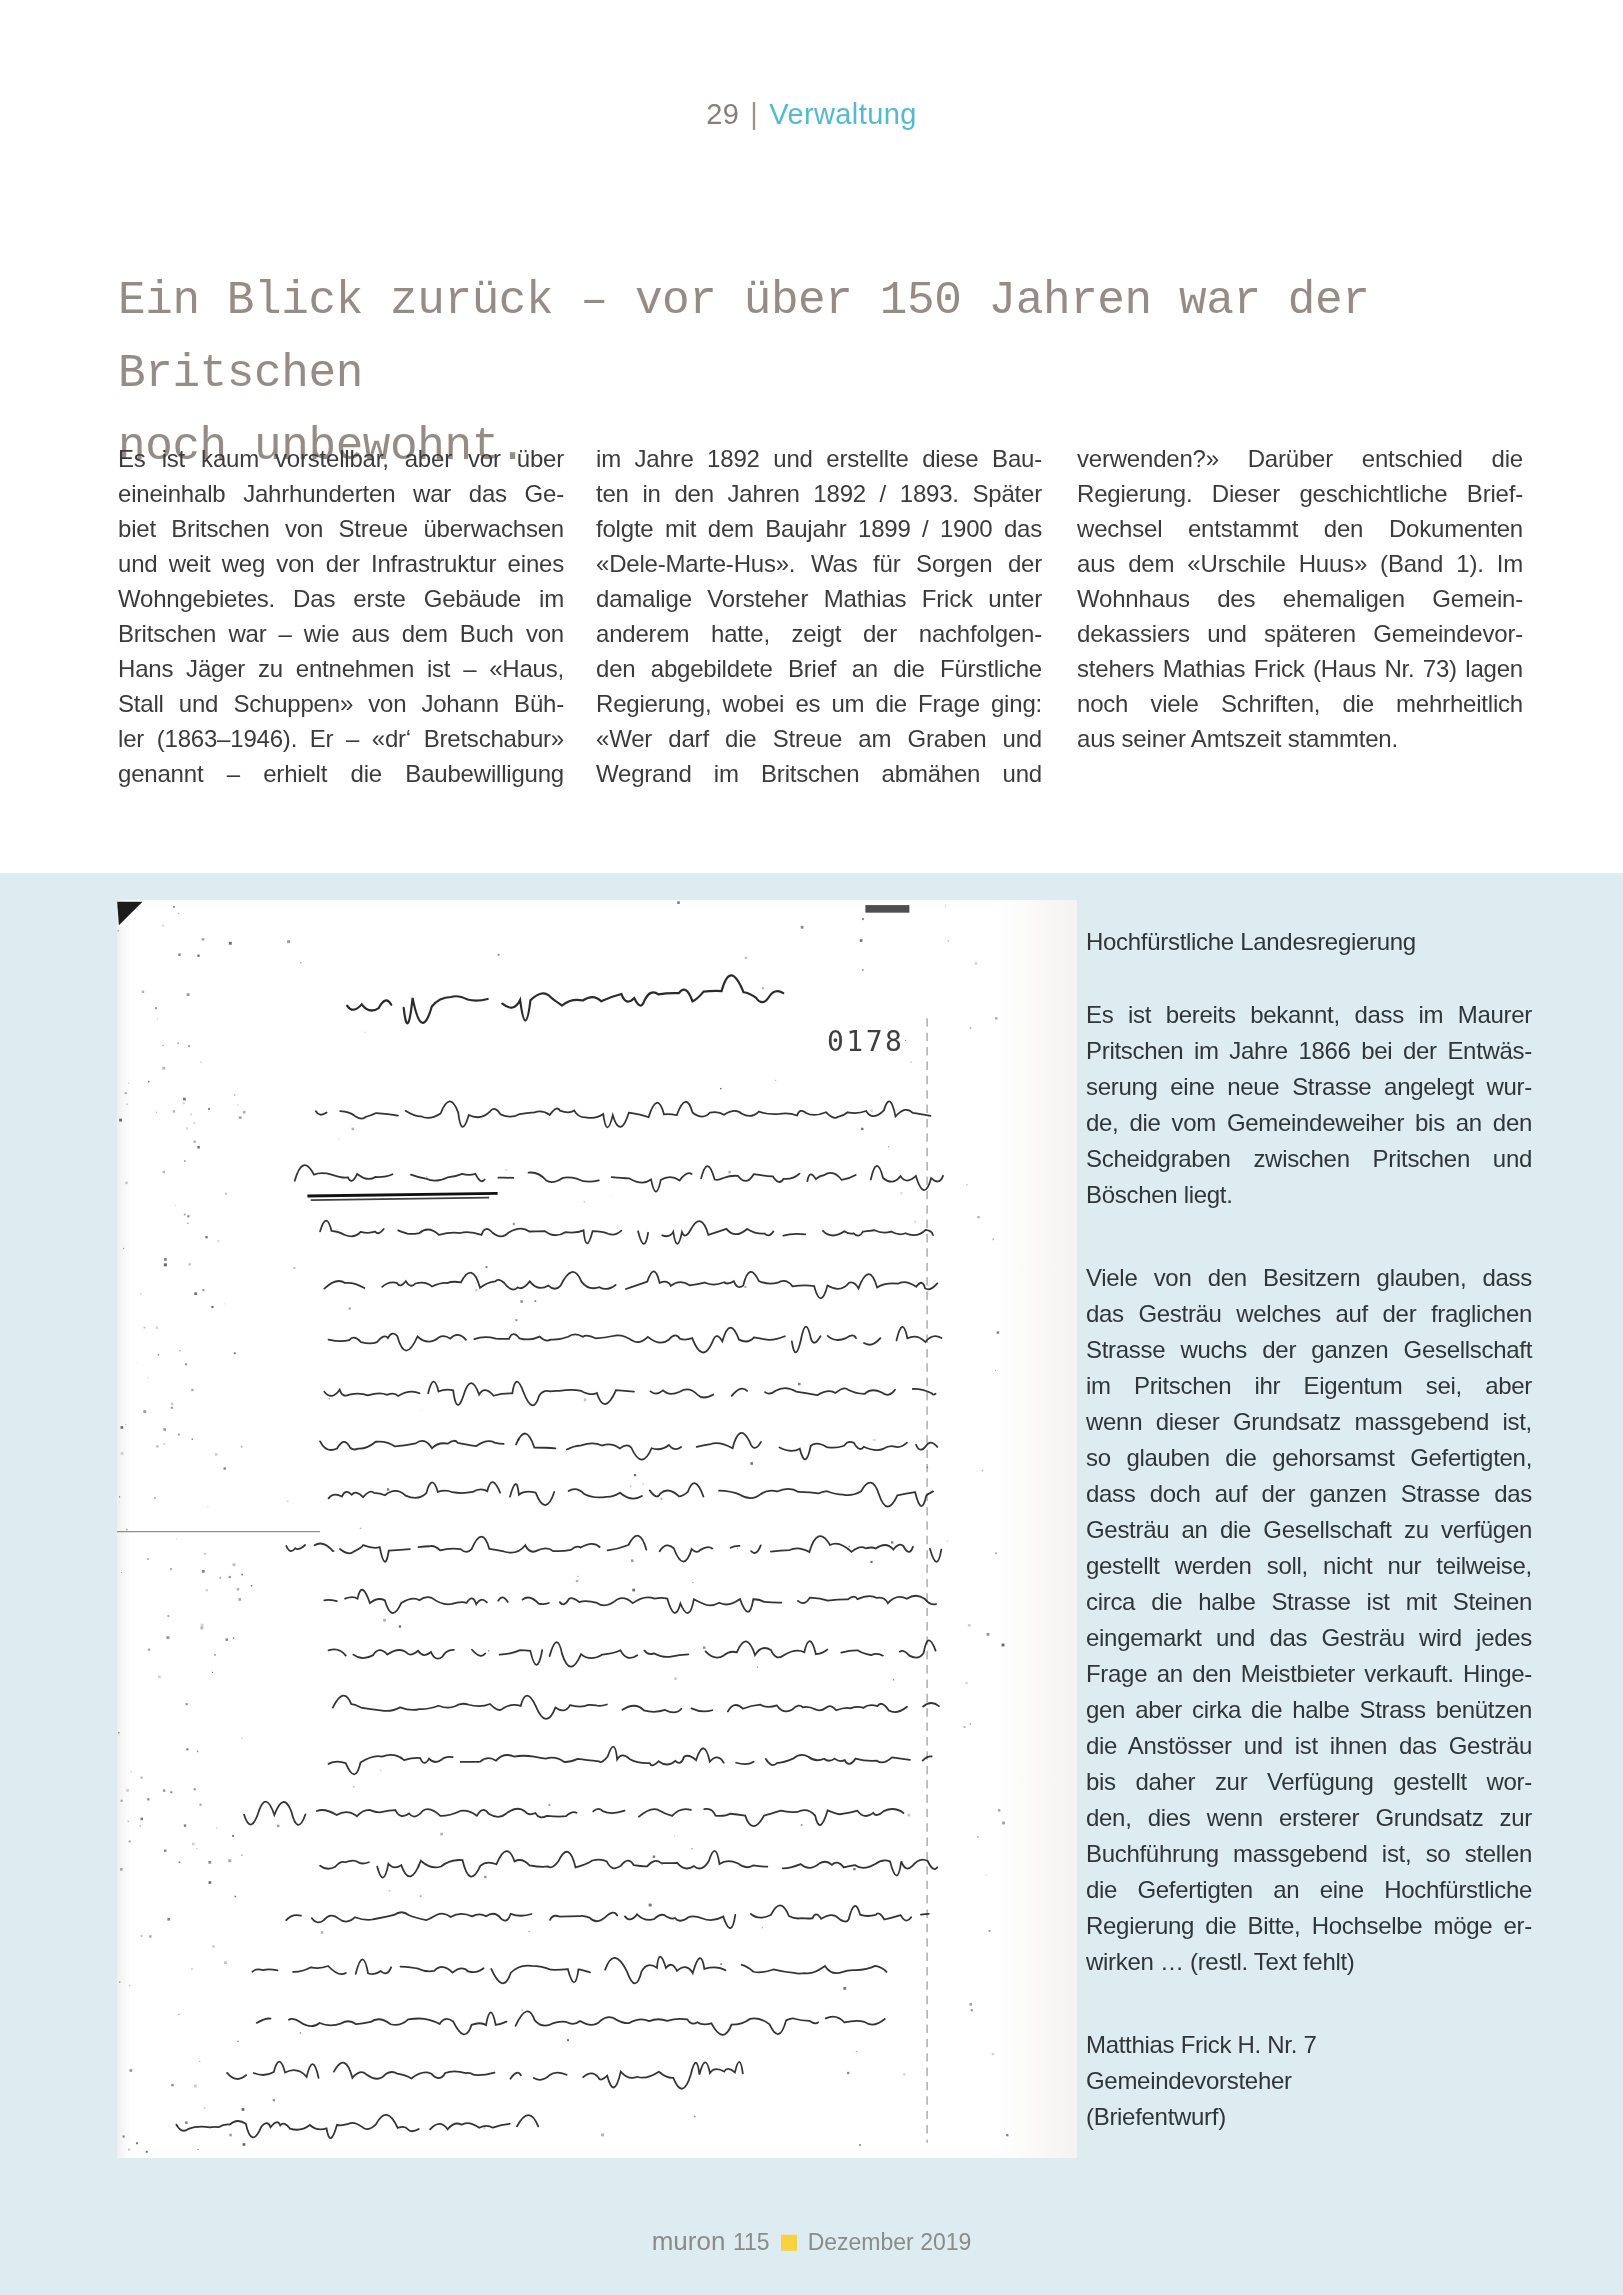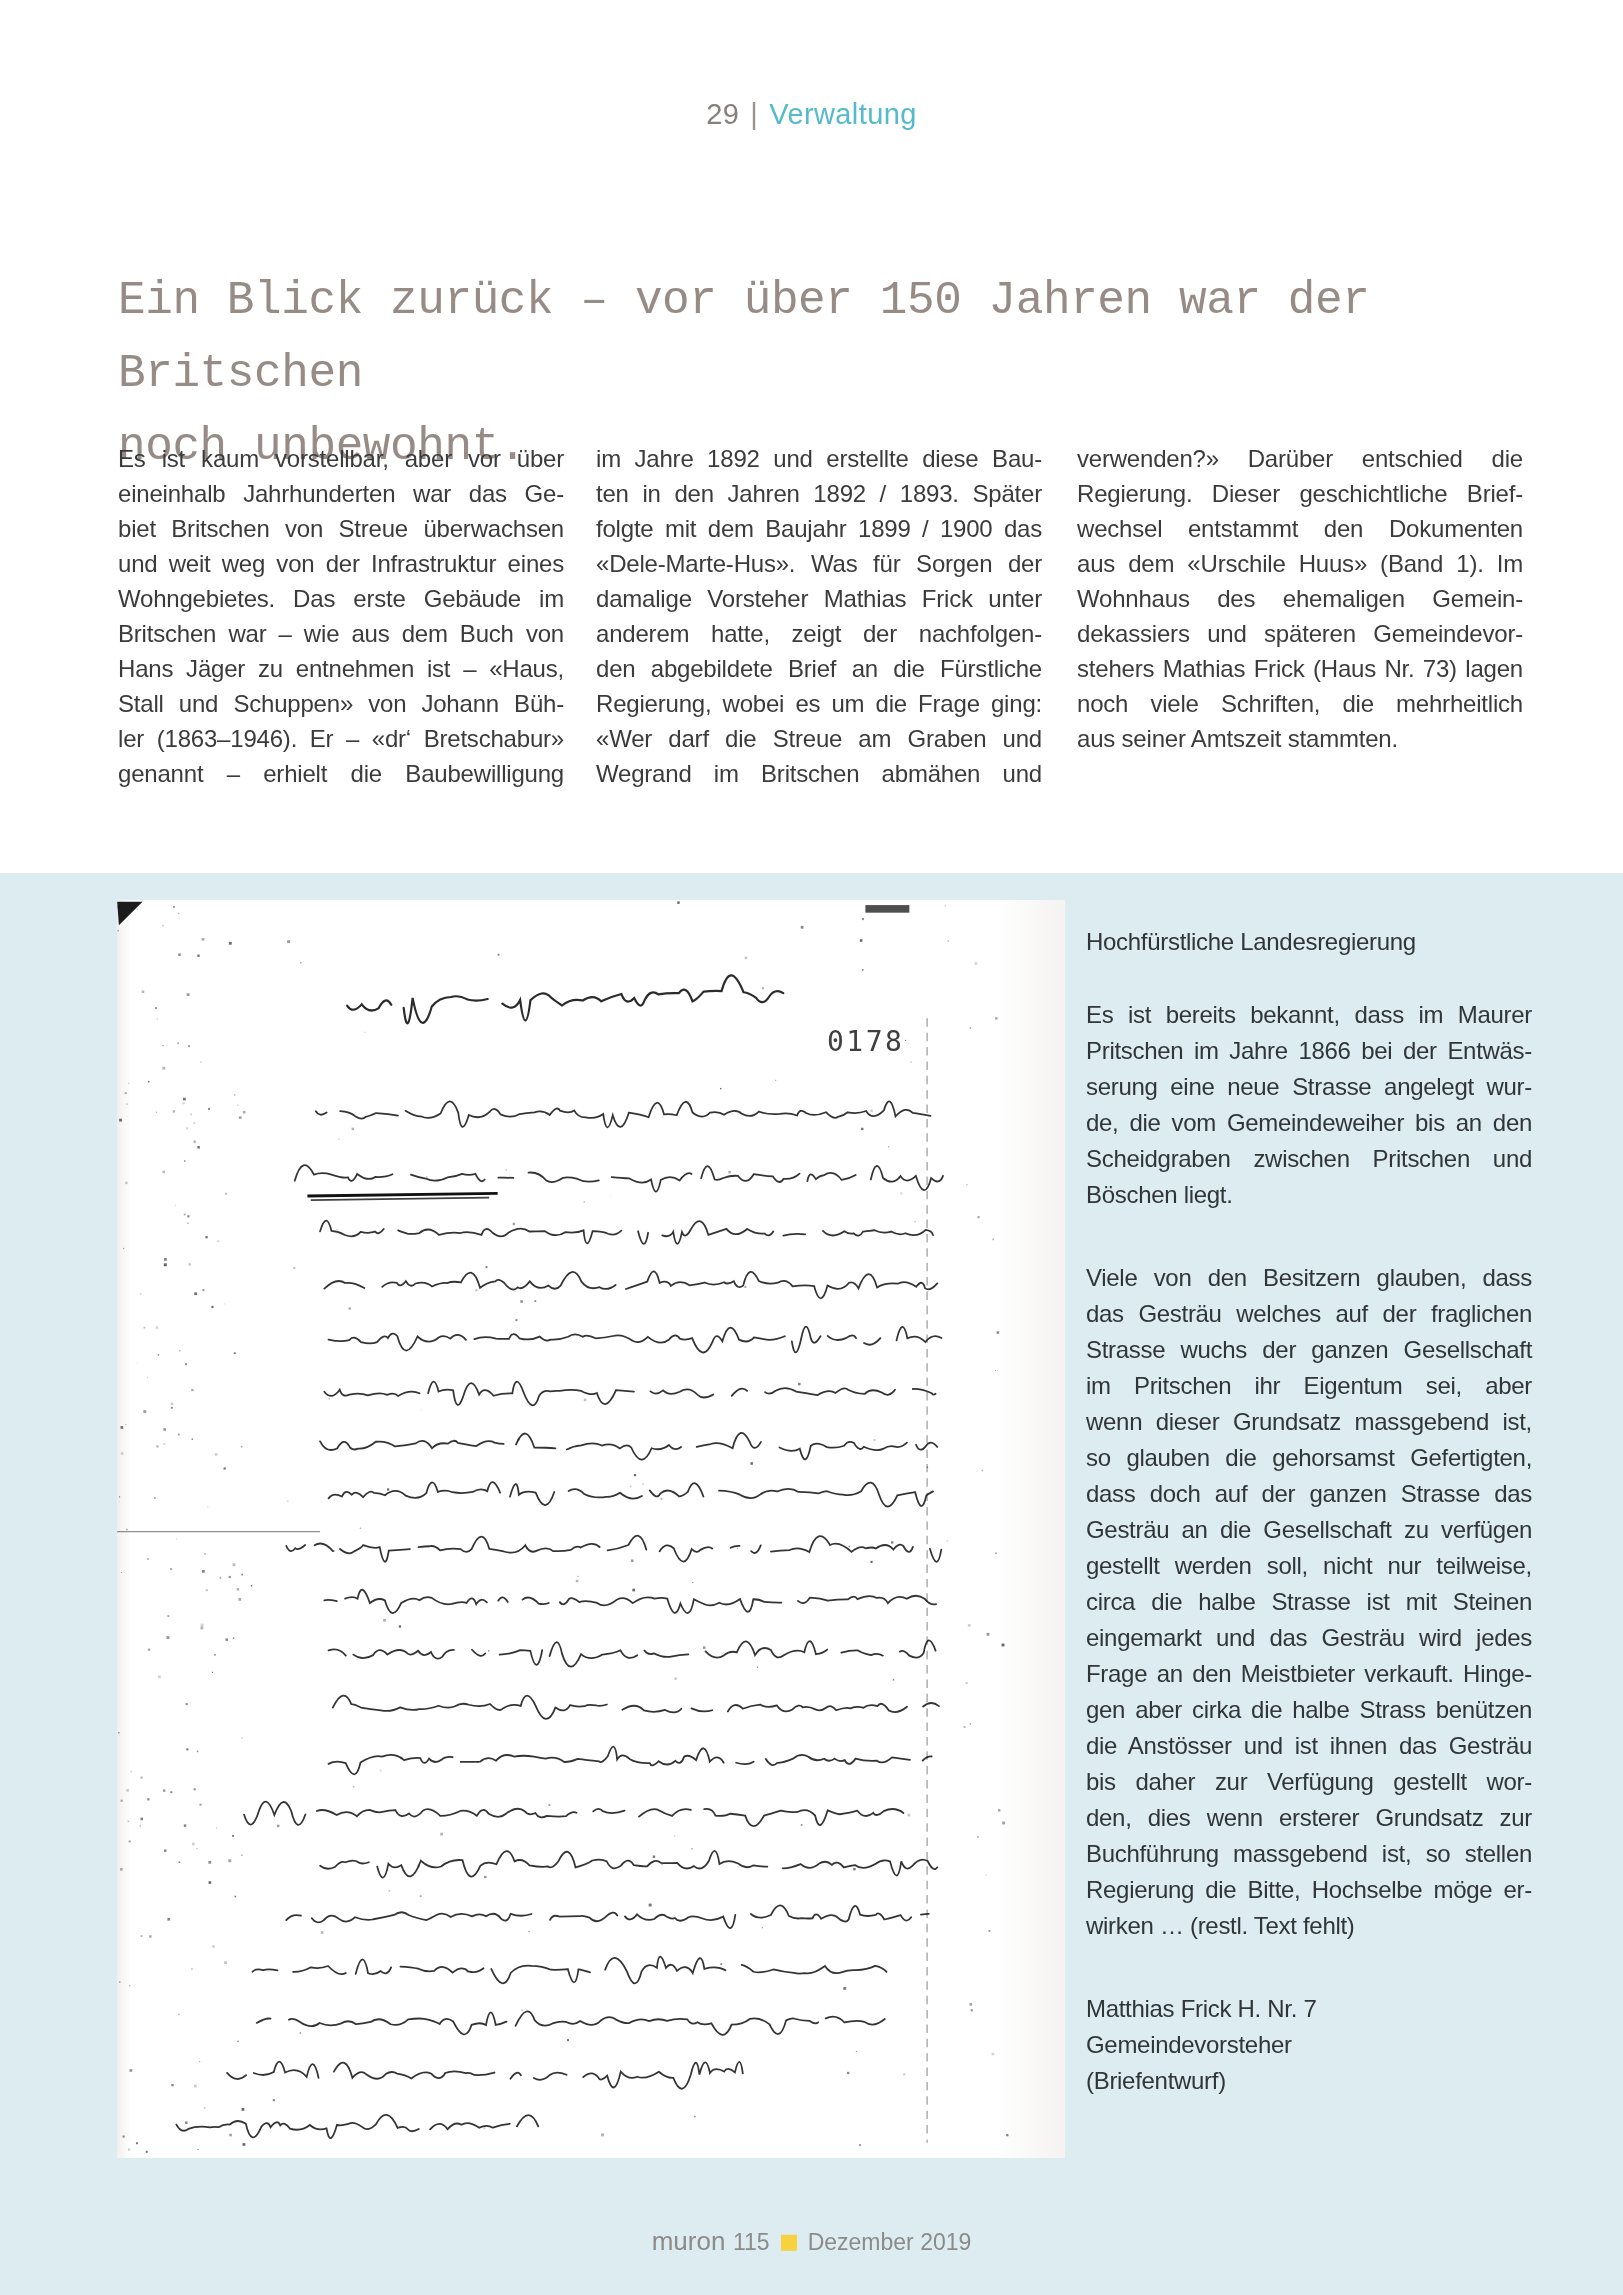--- a/index.html
+++ b/index.html
@@ -16,21 +16,21 @@
   .hdr .sec{color:var(--teal);}
   .title{position:absolute;left:118px;top:265px;width:1429px;font-size:46px;line-height:73px;
          color:var(--title-taupe);letter-spacing:-0.4px;font-family:Liberation Mono, monospace;}
   .col{position:absolute;top:441px;width:446px;font-size:24px;line-height:35px;letter-spacing:-0.2px;}
   .col-1{left:118px;} .col-2{left:596px;} .col-3{left:1077px;}
   .jl{text-align:justify;text-align-last:justify;white-space:normal;}
   .jl.jl-end{text-align-last:left;}
   .pl{text-align:left;}
   .band{position:absolute;left:0;top:873px;width:1623px;height:1422px;background:var(--band-blue);}
   .letter{position:absolute;left:117px;top:900px;width:948px;height:1258px;
-          background:linear-gradient(90deg,#f1f0ee 0px,#ffffff 13.5px,#ffffff 879px,#f4f3f1 100%);}
+          background:linear-gradient(90deg,#f1f0ee 0px,#ffffff 13.5px,#ffffff 879px,#f4f3f1 100%);padding-left:12px;}
   .letter svg{position:absolute;left:0;top:0;}
   .stamp{position:absolute;left:710px;top:125px;font-family:"DejaVu Sans Mono",monospace;
          font-size:28px;letter-spacing:2.5px;color:#3f3f3f;}
   .sidebar{position:absolute;left:1075px;top:924px;width:446px;font-size:24px;line-height:36px;
            letter-spacing:-0.3px;color:#313537;margin-left:11px;}
   .sb-h{margin-bottom:37px;}
   .sb-p{margin-bottom:47px;}
   .footer{position:absolute;left:0;top:2226px;width:100%;text-align:center;color:var(--footer-gray);font-size:23px;}
   .footer .mag{font-size:26px;margin-right:7.6px;}
   .footer .sq{display:inline-block;width:16px;height:16px;background:var(--accent-yellow);
@@ -447,20 +447,21 @@
           <div class="jl">Gesträu an die Gesellschaft zu verfügen</div>
           <div class="jl">gestellt werden soll, nicht nur teilweise,</div>
           <div class="jl">circa die halbe Strasse ist mit Steinen</div>
           <div class="jl">eingemarkt und das Gesträu wird jedes</div>
           <div class="jl">Frage an den Meistbieter verkauft. Hinge-</div>
           <div class="jl">gen aber cirka die halbe Strass benützen</div>
           <div class="jl">die Anstösser und ist ihnen das Gesträu</div>
           <div class="jl">bis daher zur Verfügung gestellt wor-</div>
           <div class="jl">den, dies wenn ersterer Grundsatz zur</div>
           <div class="jl">Buchführung massgebend ist, so stellen</div>
+          <div class="jl">die Gefertigten an eine Hochfürstliche</div>
           <div class="jl">Regierung die Bitte, Hochselbe möge er-</div>
           <div class="jl jl-end">wirken … (restl. Text fehlt)</div>
         </div>
       </div>
     <div class="sig">
         <div class="pl">Matthias Frick H. Nr. 7</div>
         <div class="pl">Gemeindevorsteher</div>
         <div class="pl">(Briefentwurf)</div>
       </div>
   </div>

